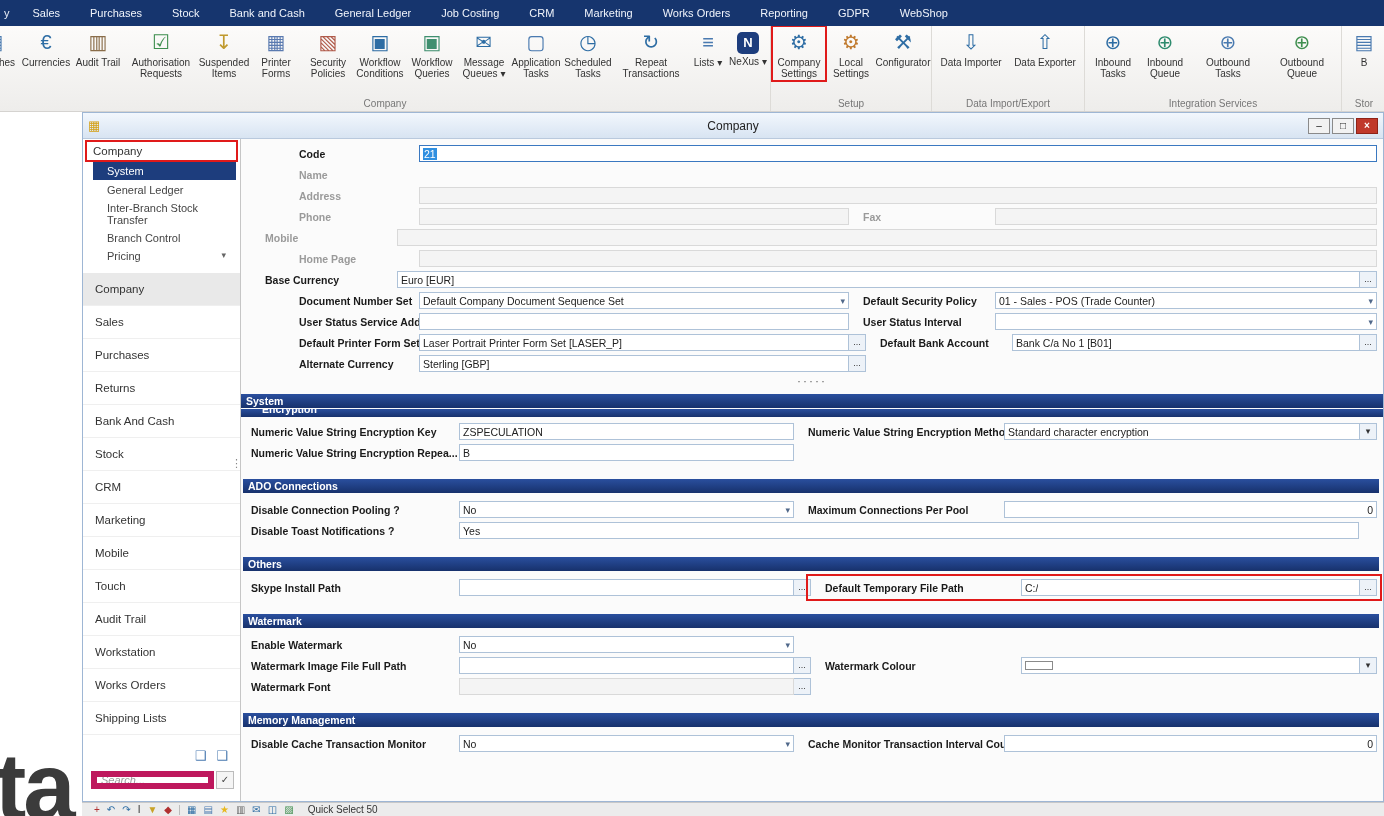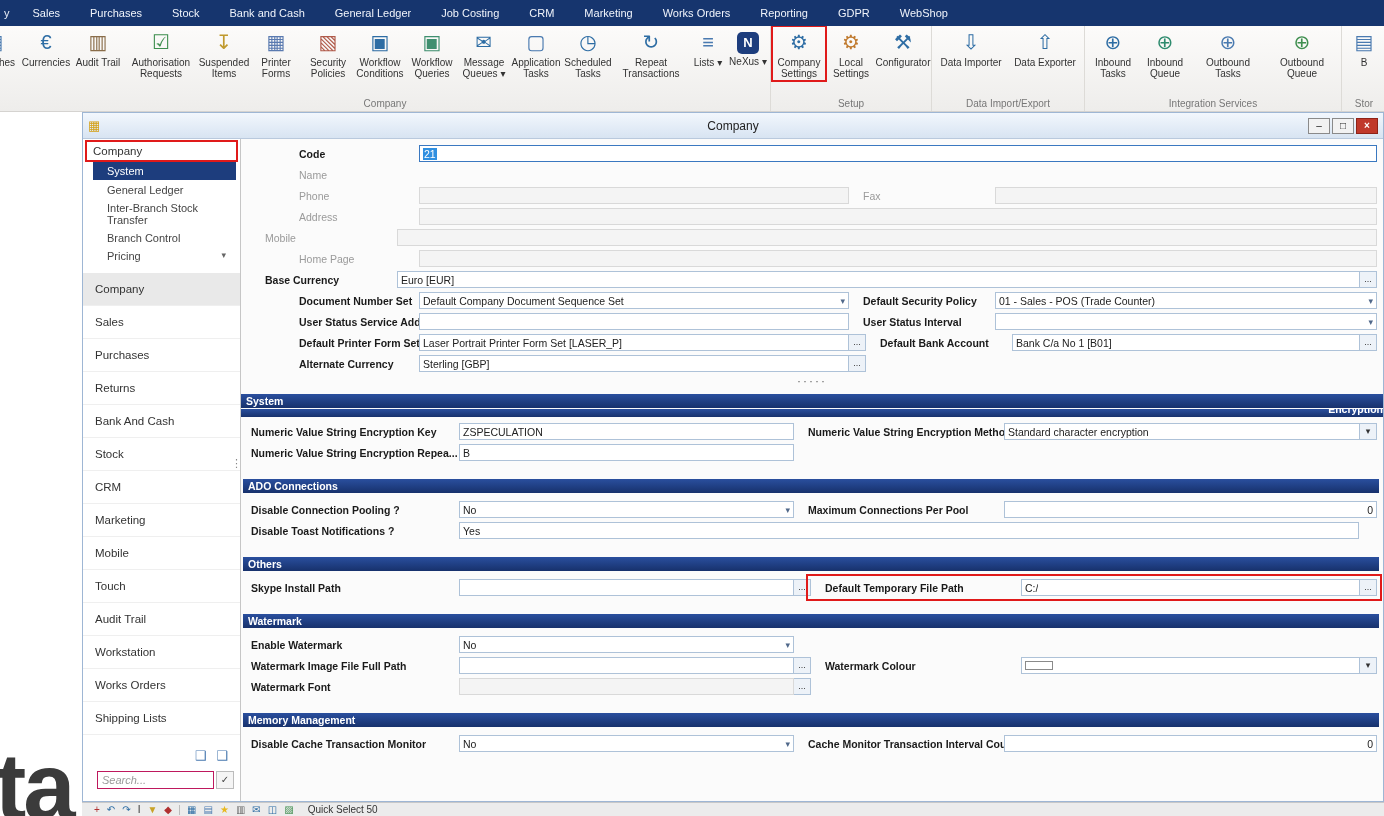--- a/index.html
+++ b/index.html
@@ -39,33 +39,33 @@
   .sidebar{position:absolute;left:0;top:26px;bottom:0;width:158px;background:#fff;border-right:1px solid #c6c6c6;}
   .root-item{margin:3px 4px 2px;padding:3px 6px;font-size:11.5px;color:#333;outline:2px solid #e01a1a;outline-offset:0;}
   .tree-item{padding:3px 4px 3px 24px;color:#444;position:relative;font-size:11px;cursor:default;}
   .tree-item.selected{background:#1d3d7d;color:#fff;margin:1px 4px 1px 10px;padding-left:14px;}
   .tree-caret{position:absolute;right:14px;color:#666;font-size:9px;}
   .cats{margin-top:8px;}
   .cat{height:33px;display:flex;align-items:center;padding-left:12px;border-bottom:1px solid #efefef;color:#333;font-size:11.5px;cursor:default;}
   .cat.active{background:#e9e9e9;}
   .side-icons{position:absolute;bottom:38px;right:12px;display:flex;gap:10px;font-size:13px;color:#4a7ab0;}
   .search-row{position:absolute;bottom:12px;left:8px;right:6px;display:flex;gap:2px;}
-  .search{flex:1;height:18px;border:1px solid #be185d;font-size:11px;padding:0 4px;color:#555;min-width:0;margin-left:6px;}
+  .search{flex:1;height:18px;border:6px solid #be185d;font-size:11px;padding:0 4px;color:#555;min-width:0;}
   .search::placeholder{font-style:italic;color:#9a9a9a;}
   .search-btn{width:18px;height:18px;border:1px solid #bcbcbc;background:#f5f5f5;text-align:center;line-height:16px;font-size:10px;color:#444;}
   .vhandle{position:absolute;right:-2px;top:322px;color:#888;font-size:11px;letter-spacing:0;line-height:5px;}
 
   
   .formarea{position:absolute;left:158px;top:26px;right:0;bottom:0;overflow:hidden;background:#fbfbfb;}
   .top-rows{padding-top:6px;}
   .frow{display:flex;align-items:center;margin:0 6px 4px 10px;height:17px;}
   .fcol{display:flex;align-items:center;min-width:0;}
   .fcol.full{flex:1;}
   .flabel{font-size:10.5px;font-weight:bold;color:#1a1a1a;white-space:nowrap;overflow:hidden;flex-shrink:0;}
-  .flabel.dim{color:#9a9a9a;font-weight:normal;}
+  .flabel.dim{color:#9a9a9a;font-weight:bold;}
   .fld{height:17px;border:1px solid #aec2d8;background:#fff;display:flex;align-items:center;padding:0 3px;font-size:10.5px;color:#222;min-width:0;overflow:hidden;white-space:nowrap;}
   .fld.dis{background:#f4f4f4;border-color:#d9d9d9;color:#a6a6a6;}
   .fld.focus{border-color:#3a78c0;}
   .fld.num{justify-content:flex-end;}
   .fval{overflow:hidden;white-space:nowrap;}
   .fval.sel{background:#2f8fe0;color:#fff;padding:0 1px;}
   .caret{margin-left:auto;color:#50688a;font-size:9px;padding-left:4px;}
   .ellbtn{width:17px;height:17px;border:1px solid #aec2d8;border-left:none;background:#edf2f8;text-align:center;line-height:15px;font-size:9px;color:#333;flex-shrink:0;}
   .swatch{width:28px;height:9px;border:1px solid #8a8a8a;background:#fff;margin-right:4px;flex-shrink:0;}
   .fcol.redbox{outline:2px solid #e01a1a;outline-offset:3px;}
@@ -73,21 +73,21 @@
   .top-rows .c0 .fld{width:430px;}
   .c1{flex:1;}
   .c1 .fld{flex:1;}
   .top-rows .c1 .flabel{width:132px;margin-left:14px;}
   .fcol.full .fld{width:auto;flex:1;}
   .hsplit{text-align:center;color:#666;height:12px;line-height:10px;letter-spacing:2px;margin-top:4px;font-size:12px;}
   .secbar{height:14px;background:linear-gradient(#2a4f9e,#17316c);color:#fff;font-weight:bold;font-size:10.5px;line-height:14px;padding-left:5px;}
   .secbar.main{margin-top:6px;}
   .secbar.inner{margin:18px 4px 8px 2px;}
   .partialbar{height:8px;margin-top:1px;background:linear-gradient(#2a4f9e,#17316c);overflow:hidden;}
-  .partialtext{color:#fff;font-weight:bold;font-size:10.5px;line-height:14px;margin-top:-7px;padding-left:21px;text-align:right;}
+  .partialtext{color:#fff;font-weight:bold;font-size:10.5px;line-height:14px;margin-top:-7px;padding-left:21px;}
   .syspanel{padding-top:2px;}
   .syspanel .frow{margin:4px 6px 0 10px;}
   .syspanel .c0 .flabel{width:208px;}
   .syspanel .c0 .fld{width:335px;}
   .syspanel .c1 .flabel{width:196px;margin-left:14px;}
   .syspanel .fcol.full .fld{margin-right:18px;}
 
   
   .statusbar{position:absolute;left:82px;right:0;bottom:0;height:14px;background:#ececec;border-top:1px solid #c8c8c8;display:flex;align-items:center;padding-left:12px;}
   .sicons{display:flex;align-items:center;gap:7px;font-size:10px;}
@@ -302,36 +302,36 @@
               <span class="fval sel">21</span>
             </div>
           </div>
         </div>
         <div class="frow">
           <div class="fcol c0 full">
             <div class="flabel dim">Name</div>
           </div>
         </div>
         <div class="frow">
+          <div class="fcol c0 full">
+            <div class="flabel dim">Address</div>
+            <div class="fld dis">
+              <span class="fval"></span>
+            </div>
+          </div>
+        </div>
+        <div class="frow">
           <div class="fcol c0">
             <div class="flabel dim">Phone</div>
             <div class="fld dis">
               <span class="fval"></span>
             </div>
           </div>
           <div class="fcol c1">
             <div class="flabel dim">Fax</div>
-            <div class="fld dis">
-              <span class="fval"></span>
-            </div>
-          </div>
-        </div>
-        <div class="frow">
-          <div class="fcol c0 full">
-            <div class="flabel dim">Address</div>
             <div class="fld dis">
               <span class="fval"></span>
             </div>
           </div>
         </div>
         <div class="frow">
           <div class="fcol c1">
             <div class="flabel dim">Mobile</div>
             <div class="fld dis">
               <span class="fval"></span>

